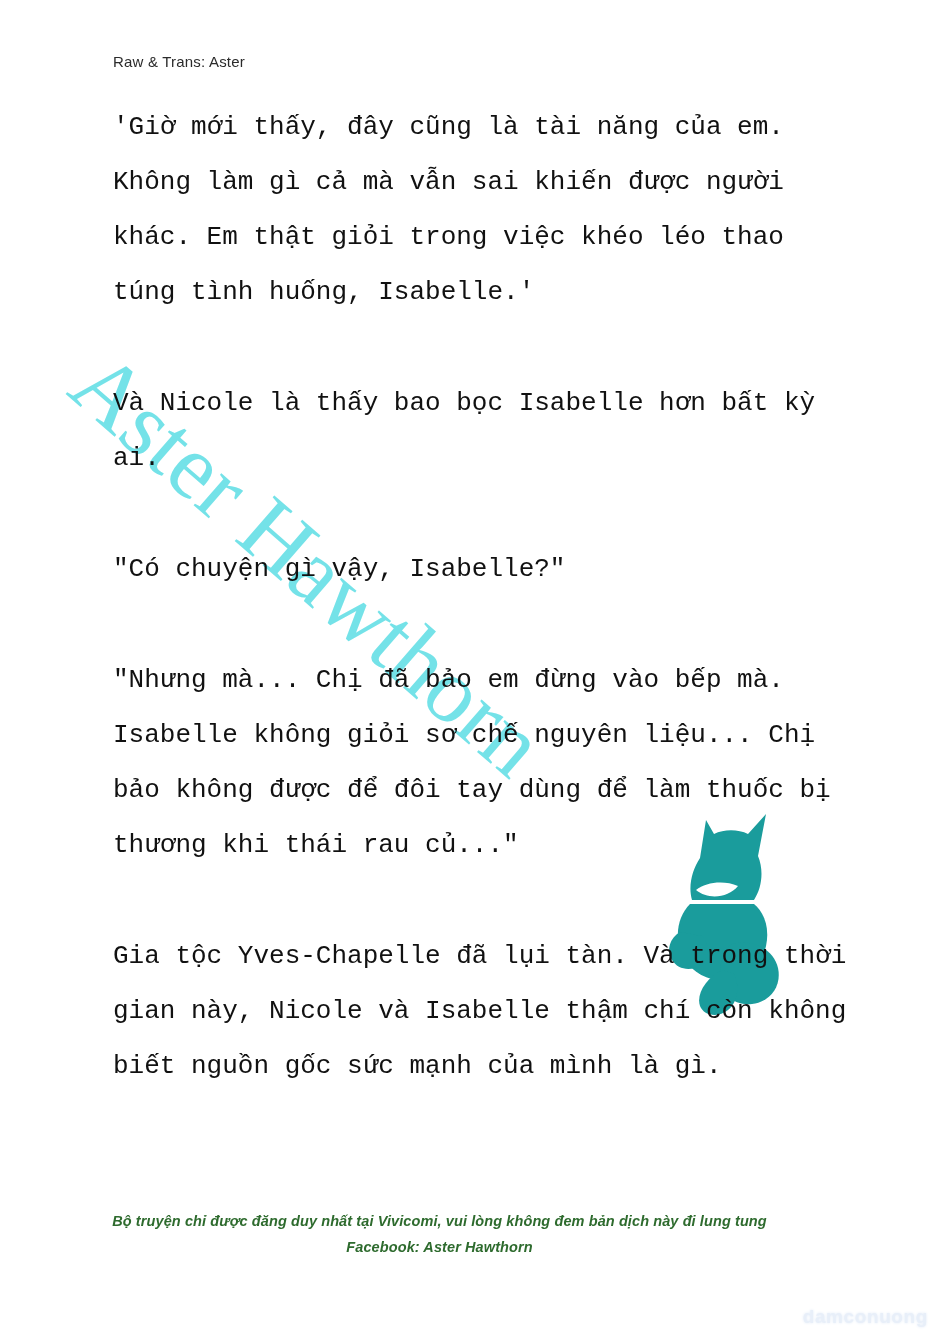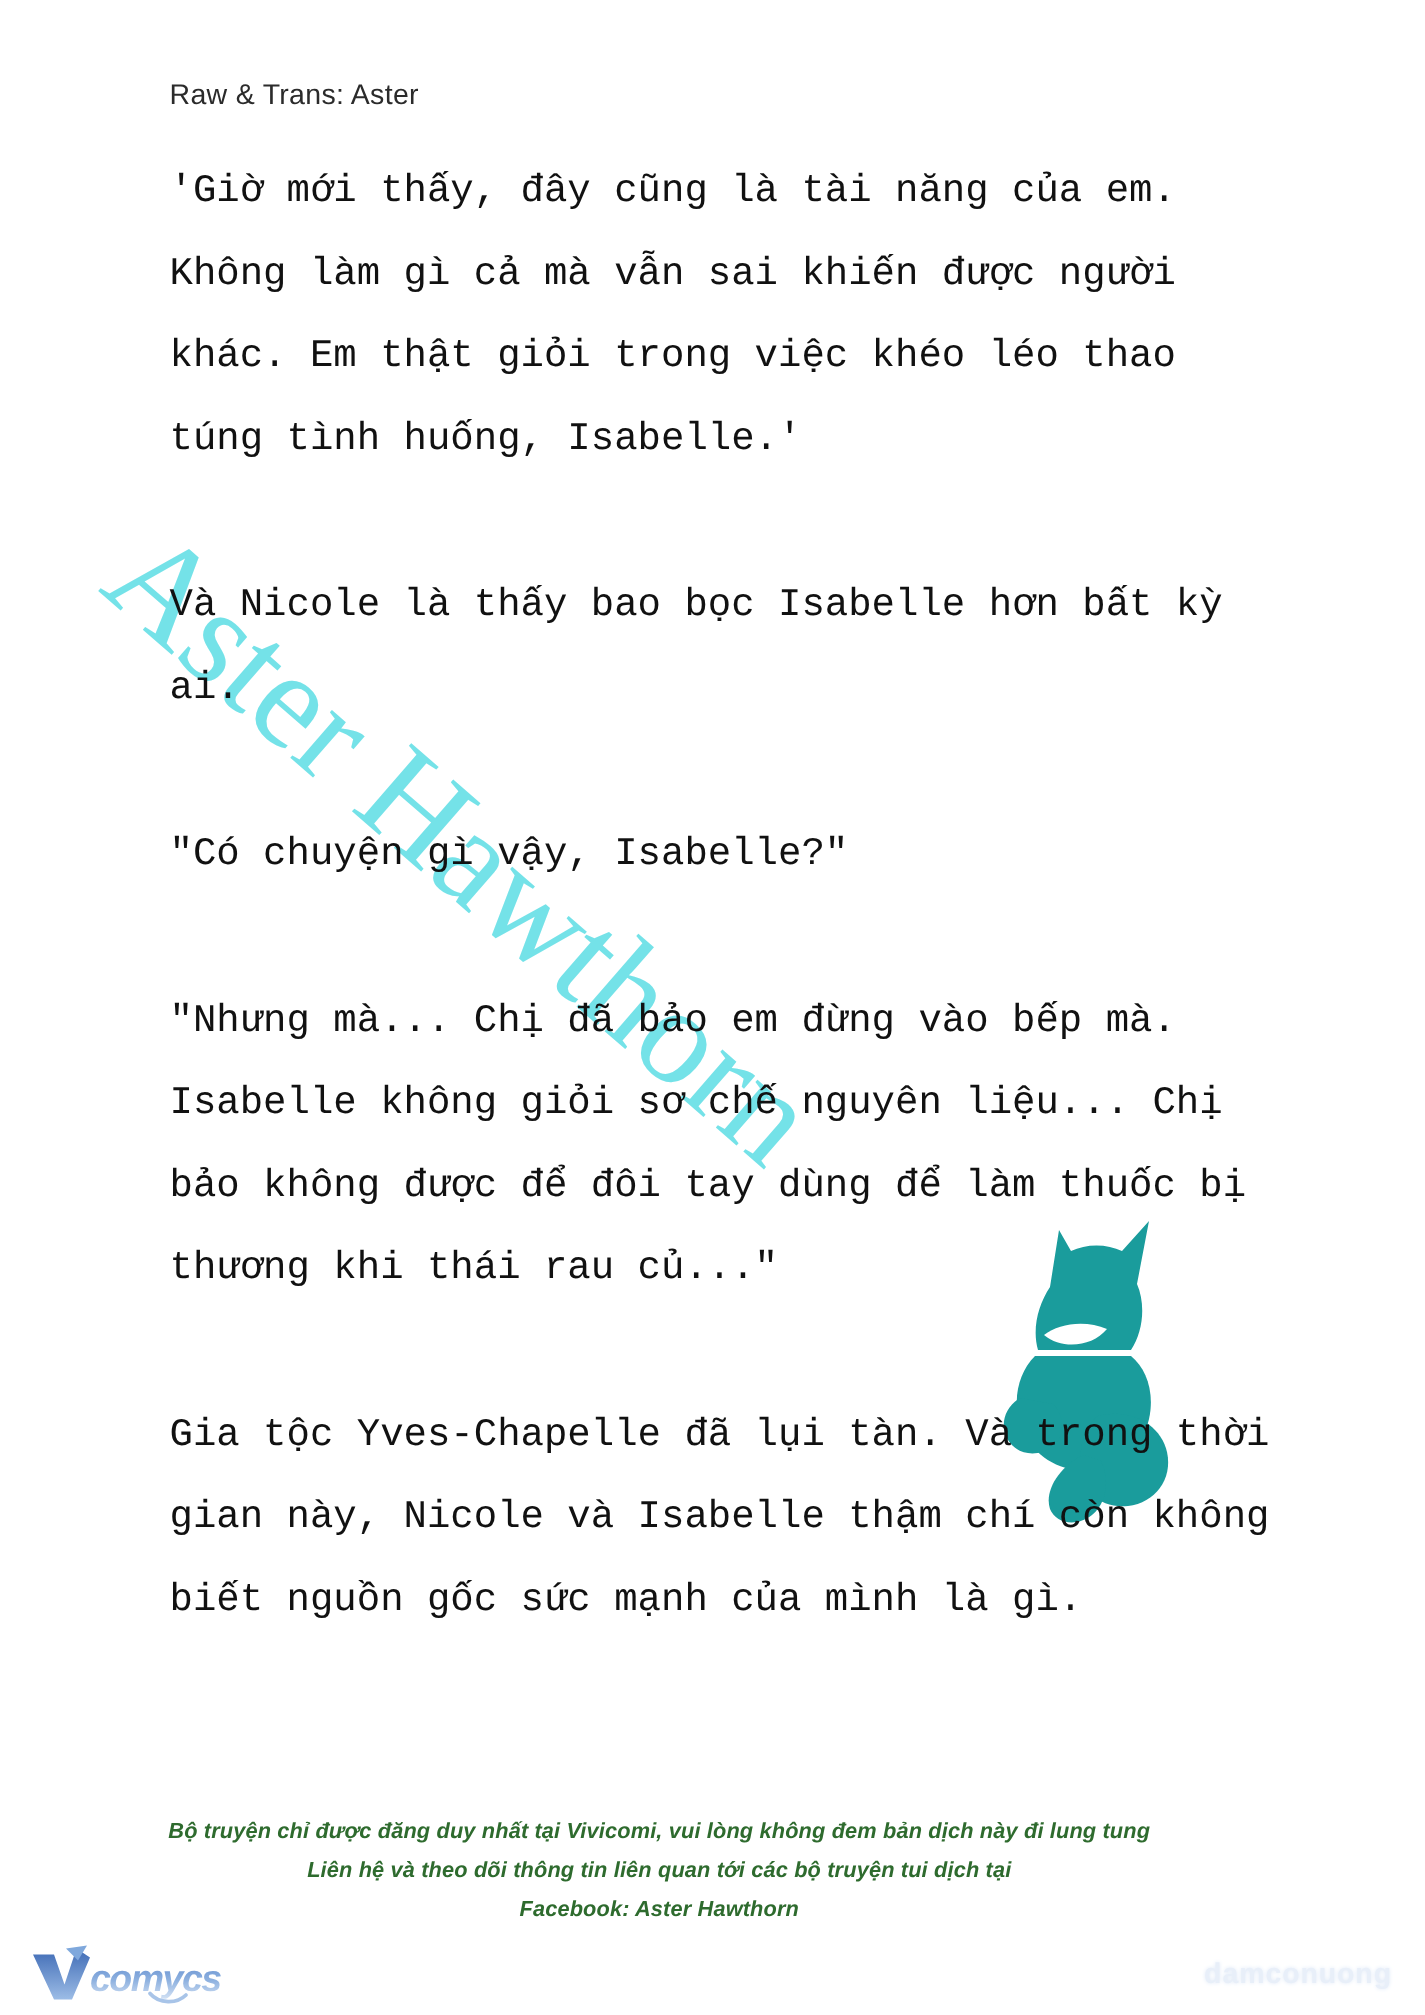--- a/index.html
+++ b/index.html
@@ -18,21 +18,21 @@
     background: #ffffff;
     overflow: hidden;
   }
 
   
   .page-header {
     position: absolute;
     left: 113px;
     top: 53px;
     font-family: "Liberation Sans", sans-serif;
-    font-size: 19px;
+    font-size: 15px;
     color: #2b2b2b;
     letter-spacing: 0.2px;
     white-space: nowrap;
     z-index: 6;
   }
 
   
   .watermark {
     position: absolute;
     left: 120px;
@@ -164,44 +164,21 @@
   <div class="body-text">
     <p class="para">'Giờ mới thấy, đây cũng là tài năng của em. Không làm gì cả mà vẫn sai khiến được người khác. Em thật giỏi trong việc khéo léo thao túng tình huống, Isabelle.'</p>
     <p class="para">Và Nicole là thấy bao bọc Isabelle hơn bất kỳ ai.</p>
     <p class="para">"Có chuyện gì vậy, Isabelle?"</p>
     <p class="para">"Nhưng mà... Chị đã bảo em đừng vào bếp mà. Isabelle không giỏi sơ chế nguyên liệu... Chị bảo không được để đôi tay dùng để làm thuốc bị thương khi thái rau củ..."</p>
     <p class="para">Gia tộc Yves-Chapelle đã lụi tàn. Và trong thời gian này, Nicole và Isabelle thậm chí còn không biết nguồn gốc sức mạnh của mình là gì.</p>
   </div>
 
   <div class="note">
     <div class="note-line">Bộ truyện chỉ được đăng duy nhất tại Vivicomi, vui lòng không đem bản dịch này đi lung tung</div>
-    <div class="note-line">Liên hệ và theo dõi thông tin liên quan tới các bộ truyện tui dịch tại</div>
     <div class="note-line">Facebook: Aster Hawthorn</div>
   </div>
 
   <div class="bottom-bar"></div>
 
-  <div class="brand-logo">
-    <svg viewBox="0 0 135 42" width="135" height="42" xmlns="http://www.w3.org/2000/svg" aria-hidden="true">
-      <defs>
-        <linearGradient id="gradBlue" x1="0" y1="0" x2="0" y2="1">
-          <stop offset="0%" stop-color="#5B87CC"></stop>
-          <stop offset="55%" stop-color="#8FB2E0"></stop>
-          <stop offset="100%" stop-color="#D5E3F5"></stop>
-        </linearGradient>
-        <linearGradient id="gradV" x1="0" y1="0" x2="0" y2="1">
-          <stop offset="0%" stop-color="#3F6BB5"></stop>
-          <stop offset="100%" stop-color="#9CBCE6"></stop>
-        </linearGradient>
-      </defs>
-
-      <path d="M4 8 L18 8 L25 28 L33 4 L42 10 L30 38 L18 38 Z" fill="url(#gradV)"></path>
-      <path d="M26 4 L40 2 L34 12 Z" fill="#7FA8DC"></path>
-
-      <text x="42" y="32" font-family="Liberation Sans, sans-serif" font-size="25" font-weight="bold" font-style="italic" fill="url(#gradBlue)" letter-spacing="-1">comycs</text>
-
-      <path d="M82 34 C88 41 100 41 106 35" stroke="#A8C4E8" stroke-width="2.5" fill="none" stroke-linecap="round"></path>
-    </svg>
-  </div>
 
   <div class="corner-tag">damconuong</div>
 
 </div>
 
 </body></html>

